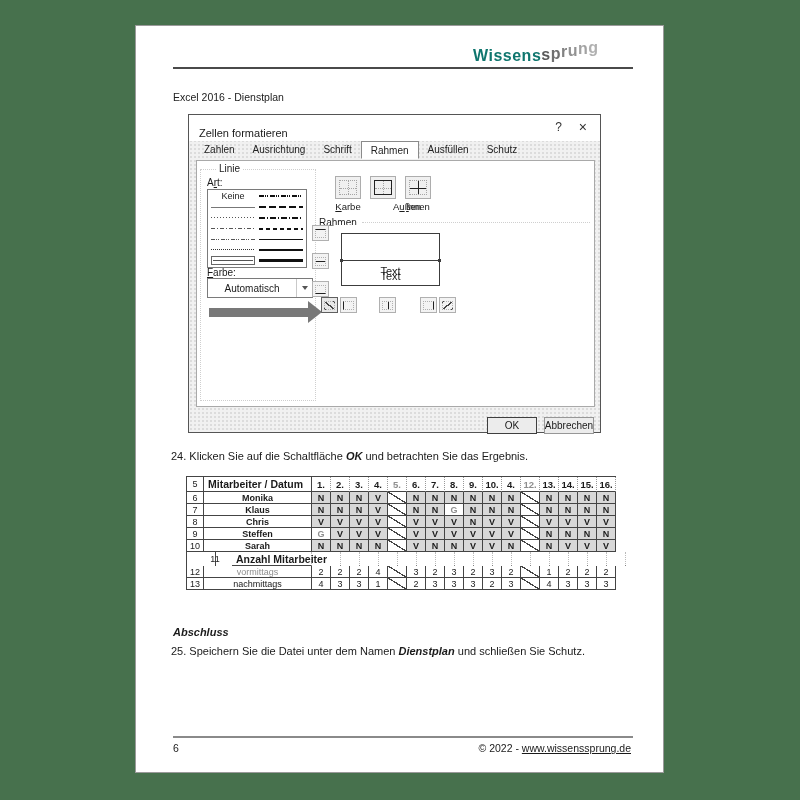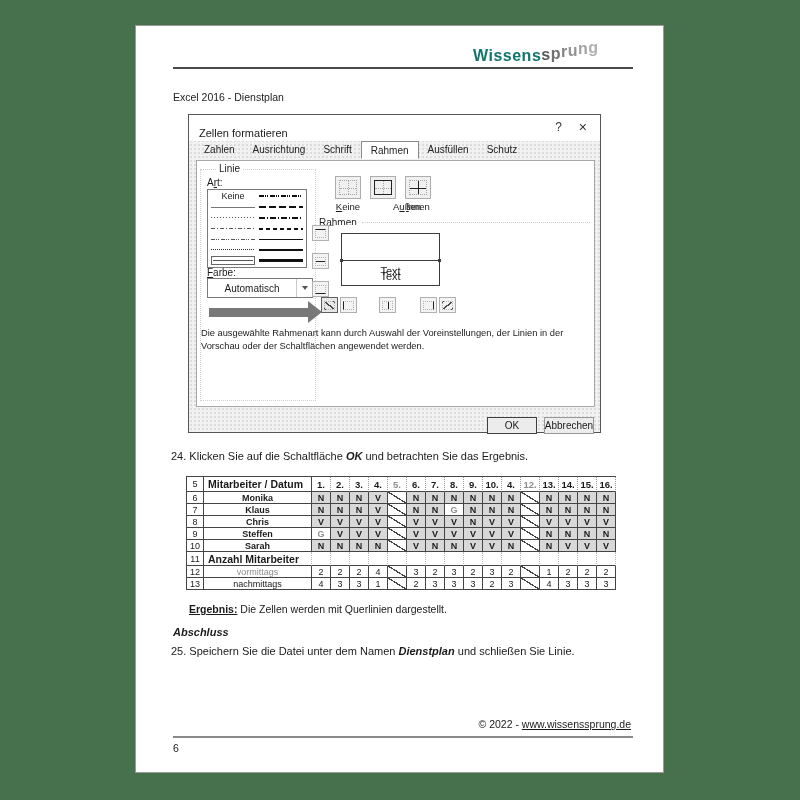--- a/index.html
+++ b/index.html
@@ -110,40 +110,40 @@
 
   .dlg-desc { left:4px; top:166px; width:390px; font-size:9.3px; line-height:1.45; color:#222; }
 
   .dlg-btn { top:302px; height:17px; font-size:10px; display:flex; align-items:center; justify-content:center; background:#ececec; }
   .btn-ok { left:298px; width:50px; border:1px solid #3f3f3f; }
   .btn-cancel { left:355px; width:50px; border:1px solid #979797; }
 
   
   .tbl { left:50px; top:450px; display:grid; grid-template-columns:17px 108px repeat(16,19px); border-left:1px solid #444; border-top:1px solid #444; background:#fff; }
   .c { border-right:1px solid #444; border-bottom:1px solid #444; display:flex; align-items:center; justify-content:center; font-size:9px; overflow:visible; white-space:nowrap; }
-  .hh { height:15px; } .hr { height:12px; } .hs { height:14px; }
+  .hh { height:15px; } .hr { height:12px; } .hs { height:14px;margin-left:28px; }
   .rn { color:#222; }
   .namehdr, .sect { font-weight:bold; font-size:10.5px; justify-content:flex-start; padding-left:4px; }
   .dayhdr { font-weight:bold; font-size:9.5px; border-right:1px dotted #999; }
   .name { font-weight:bold; }
   .shift { background:#d8d8d8; font-weight:bold; }
   .gcell { color:#8e8e8e; font-weight:bold; background:#fff; }
   .numcell { background:#fff; }
   .diag { background:#fff linear-gradient(to top right, transparent calc(50% - 0.6px), #444 calc(50% - 0.6px), #444 calc(50% + 0.6px), transparent calc(50% + 0.6px)); }
   .dot { border-right:1px dotted #bbb; }
   .sect { border-right:1px dotted #bbb; }
   .muted { color:#8e8e8e; }
 
   
   .ergebnis { left:53px; top:577px; font-size:10.5px; }
   .ergebnis .lbl { font-weight:bold; text-decoration:underline; }
   .abschluss { left:37px; top:600px; font-size:11px; font-weight:bold; font-style:italic; }
   .ftr-rule { left:37px; top:710px; width:460px; border-top:2px solid #8a8a8a; }
   .ftr-num { left:37px; top:716px; font-size:10.5px; }
-  .ftr-copy { right:32px; top:692px; font-size:10.5px; }
+  .ftr-copy { right:32px; top:716px; font-size:10.5px; }
   .ftr-copy a { color:#1a1a1a; text-decoration:underline; }
 </style>
 </head>
 <body>
 
 <div class="page">
 
   <div class="abs hdr-title">Excel 2016 - Dienstplan</div>
   <div class="abs logo"><span class="stat">Wissens</span><span><span style="transform: translateY(-1px); color: rgb(90, 90, 90);">s</span><span style="transform: translateY(-2.5px); color: rgb(112, 112, 112);">p</span><span style="transform: translateY(-4px); color: rgb(130, 130, 130);">r</span><span style="transform: translateY(-5.5px); color: rgb(146, 146, 146);">u</span><span style="transform: translateY(-7px); color: rgb(162, 162, 162);">n</span><span style="transform: translateY(-8.5px); color: rgb(176, 176, 176);">g</span></span></div>
   <div class="abs hdr-rule"></div>
@@ -228,21 +228,21 @@
 
       <div class="abs preset-btn pb1">
           <i class="picon"></i>
         </div>
       <div class="abs preset-btn pb2">
           <i class="picon solid-out"></i>
         </div>
       <div class="abs preset-btn pb3">
           <i class="picon solid-in"></i>
         </div>
-      <div class="abs preset-label pl1"><span></span><u>K</u><span>eine</span></div>
+      <div class="abs preset-label pl1"><span></span><u>K</u><span>arbe</span></div>
       <div class="abs preset-label pl2"><span>A</span><u>u</u><span>ßen</span></div>
       <div class="abs preset-label pl3"><span></span><u>I</u><span>nnen</span></div>
 
       <div class="abs grp-hd grp-rah">
           <span class="grp-label">Rahmen</span>
           <span class="rule"></span>
         </div>
       <div class="abs rbtn rc1">
           <i class="ri e-top"></i>
         </div>
@@ -275,21 +275,20 @@
         </div>
       <div class="abs rbtn rb5">
           <i class="ri diag-down"></i>
         </div>
 
       <div class="abs big-arrow">
         <div class="ba-shaft"></div>
           <div class="ba-head"></div>
       </div>
 
-      <div class="abs dlg-desc">Die ausgewählte Rahmenart kann durch Auswahl der Voreinstellungen, der Linien in der Vorschau oder der Schaltflächen angewendet werden.</div>
     </div>
 
     <div class="abs dlg-btn btn-ok">OK</div>
     <div class="abs dlg-btn btn-cancel">Abbrechen</div>
   </div>
 
   <div class="abs step step24"><span>24. Klicken Sie auf die Schaltfläche </span><span class="bi">OK</span><span> und betrachten Sie das Ergebnis.</span></div>
 
   <div class="abs tbl">
       <div class="c rn hh">5</div>
@@ -449,21 +448,20 @@
       <div class="c numcell hr">3</div>
       <div class="c numcell hr">2</div>
       <div class="c numcell hr">3</div>
       <div class="c diag hr"></div>
       <div class="c numcell hr">4</div>
       <div class="c numcell hr">3</div>
       <div class="c numcell hr">3</div>
       <div class="c numcell hr">3</div>
     </div>
 
-  <div class="abs ergebnis"><span class="lbl">Ergebnis:</span><span> Die Zellen werden mit Querlinien dargestellt.</span></div>
 
   <div class="abs abschluss">Abschluss</div>
-  <div class="abs step step25"><span>25. Speichern Sie die Datei unter dem Namen </span><span class="bi">Dienstplan</span><span> und schließen Sie Linie.</span></div>
+  <div class="abs step step25"><span>25. Speichern Sie die Datei unter dem Namen </span><span class="bi">Dienstplan</span><span> und schließen Sie Schutz.</span></div>
 
   <div class="abs ftr-rule"></div>
   <div class="abs ftr-num">6</div>
   <div class="abs ftr-copy"><span>© 2022 - </span><a href="#">www.wissenssprung.de</a></div>
 </div>
 
 </body></html>

